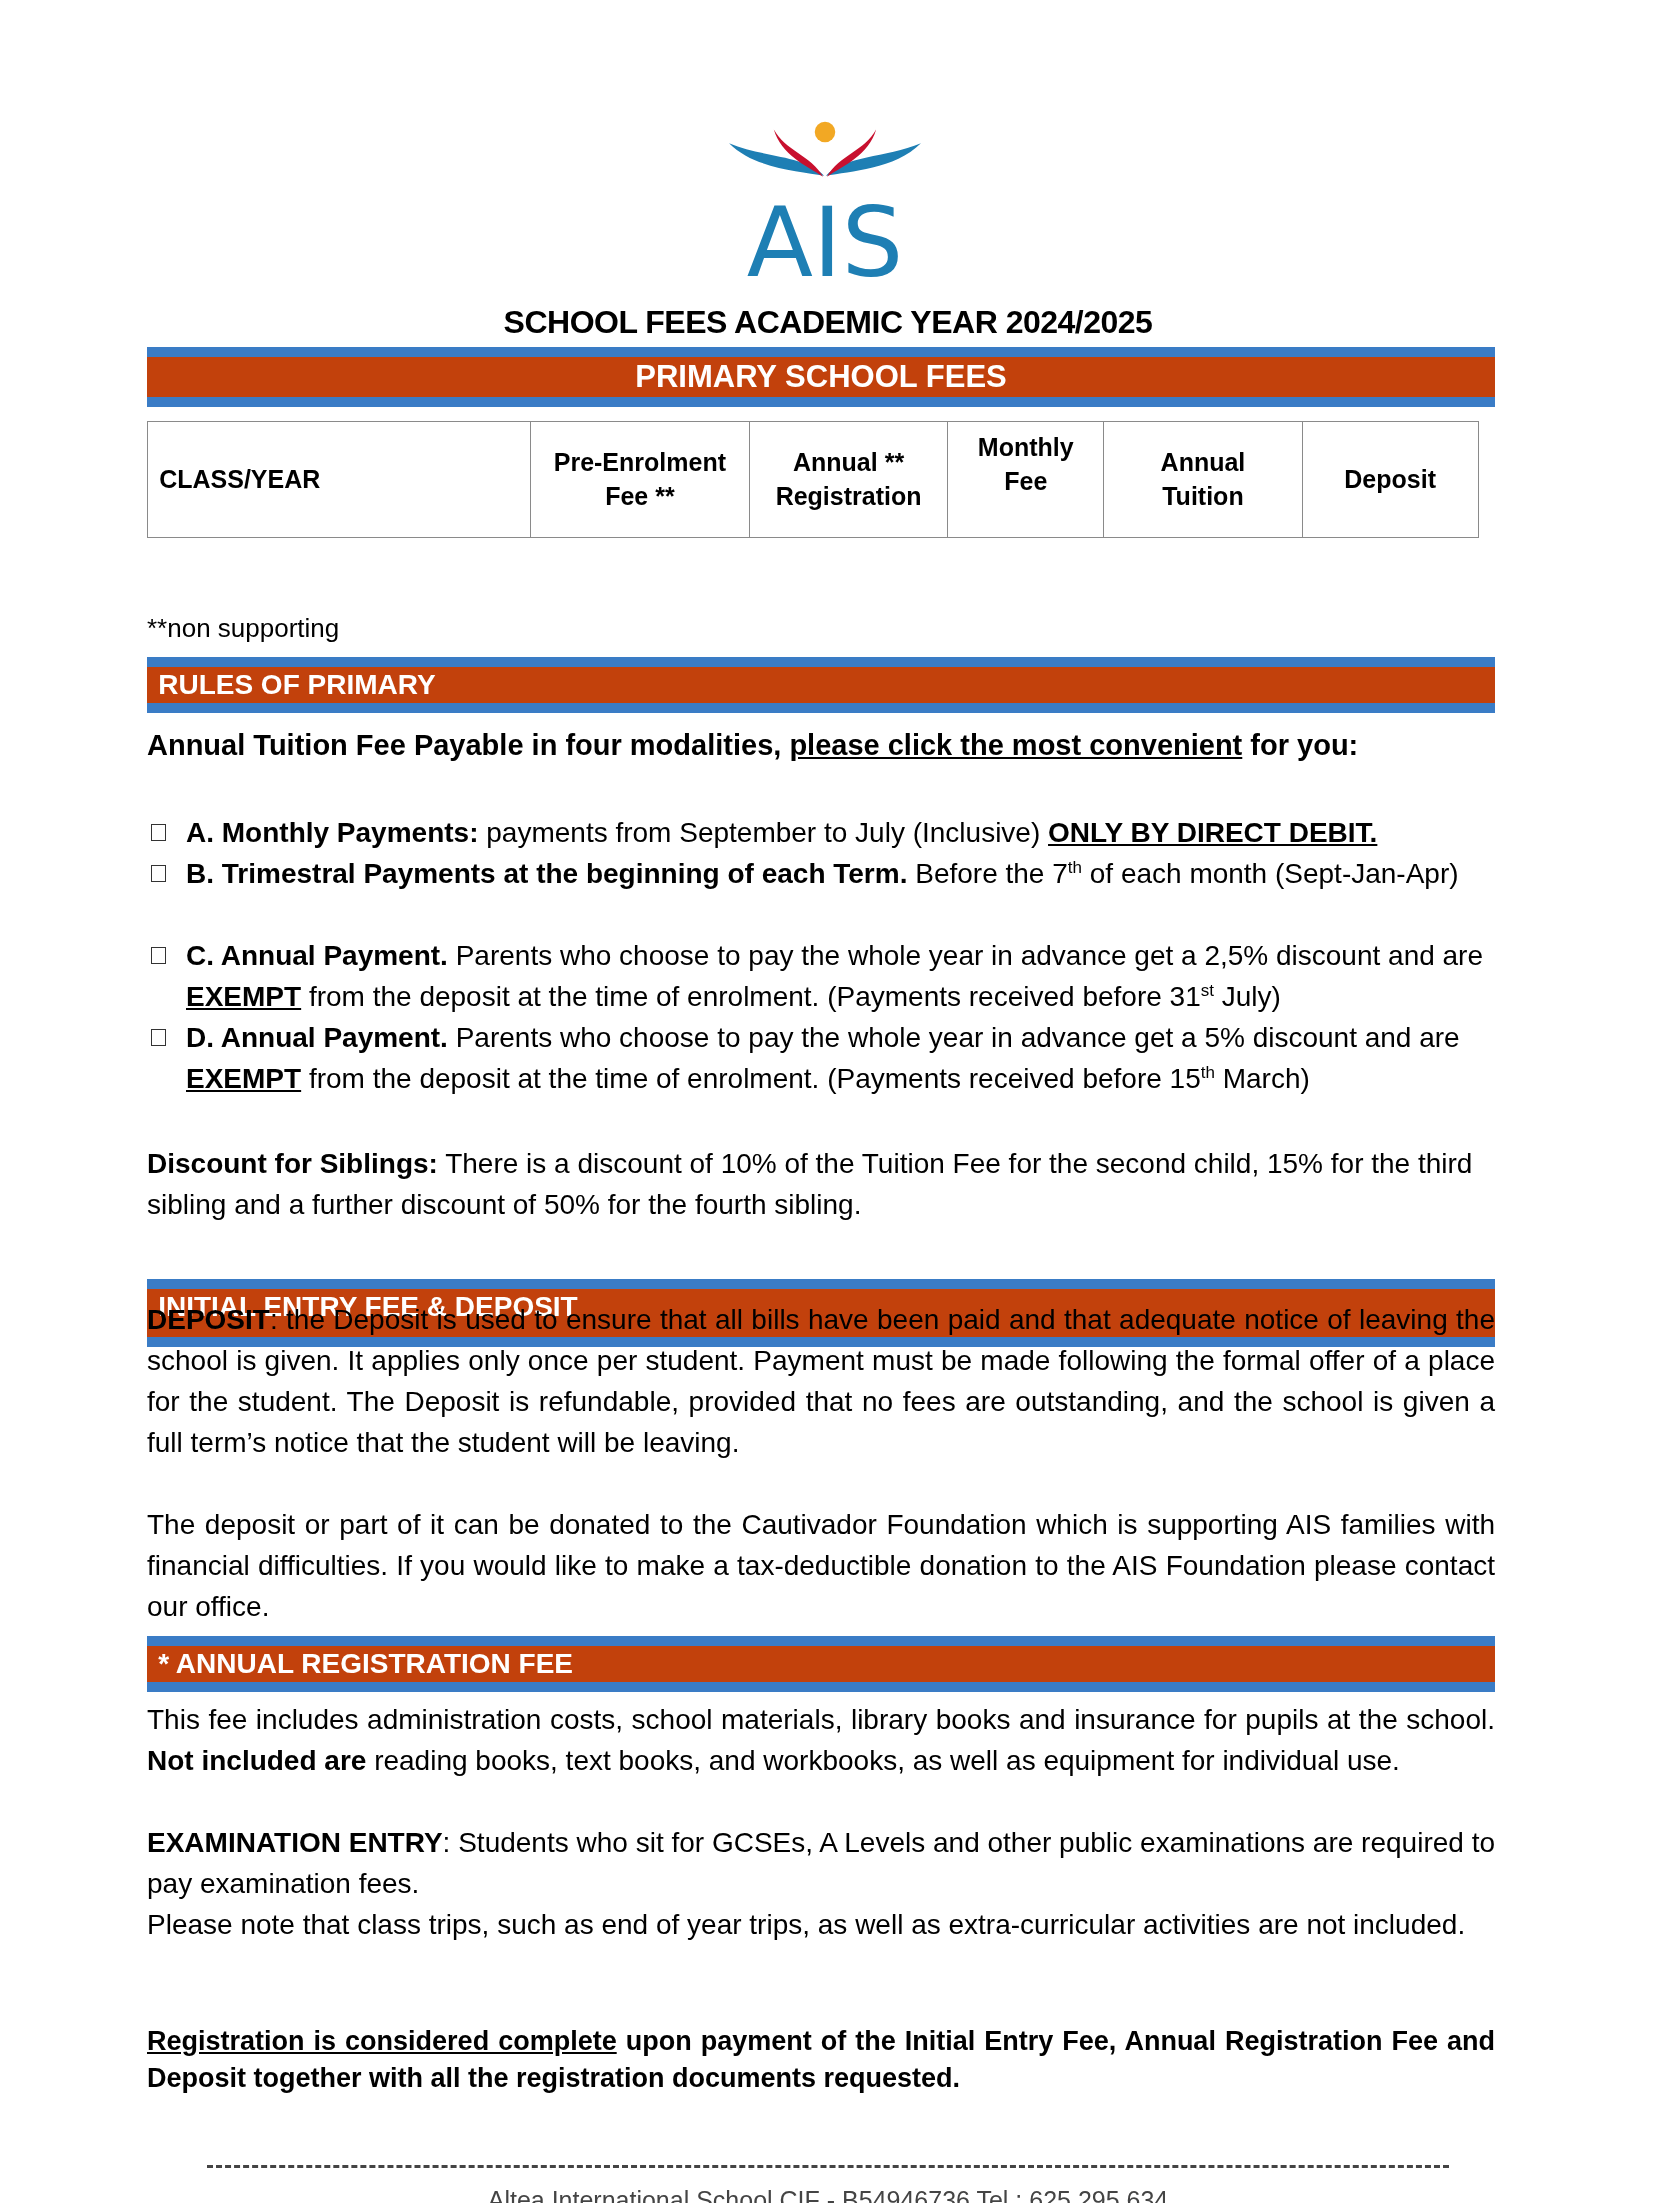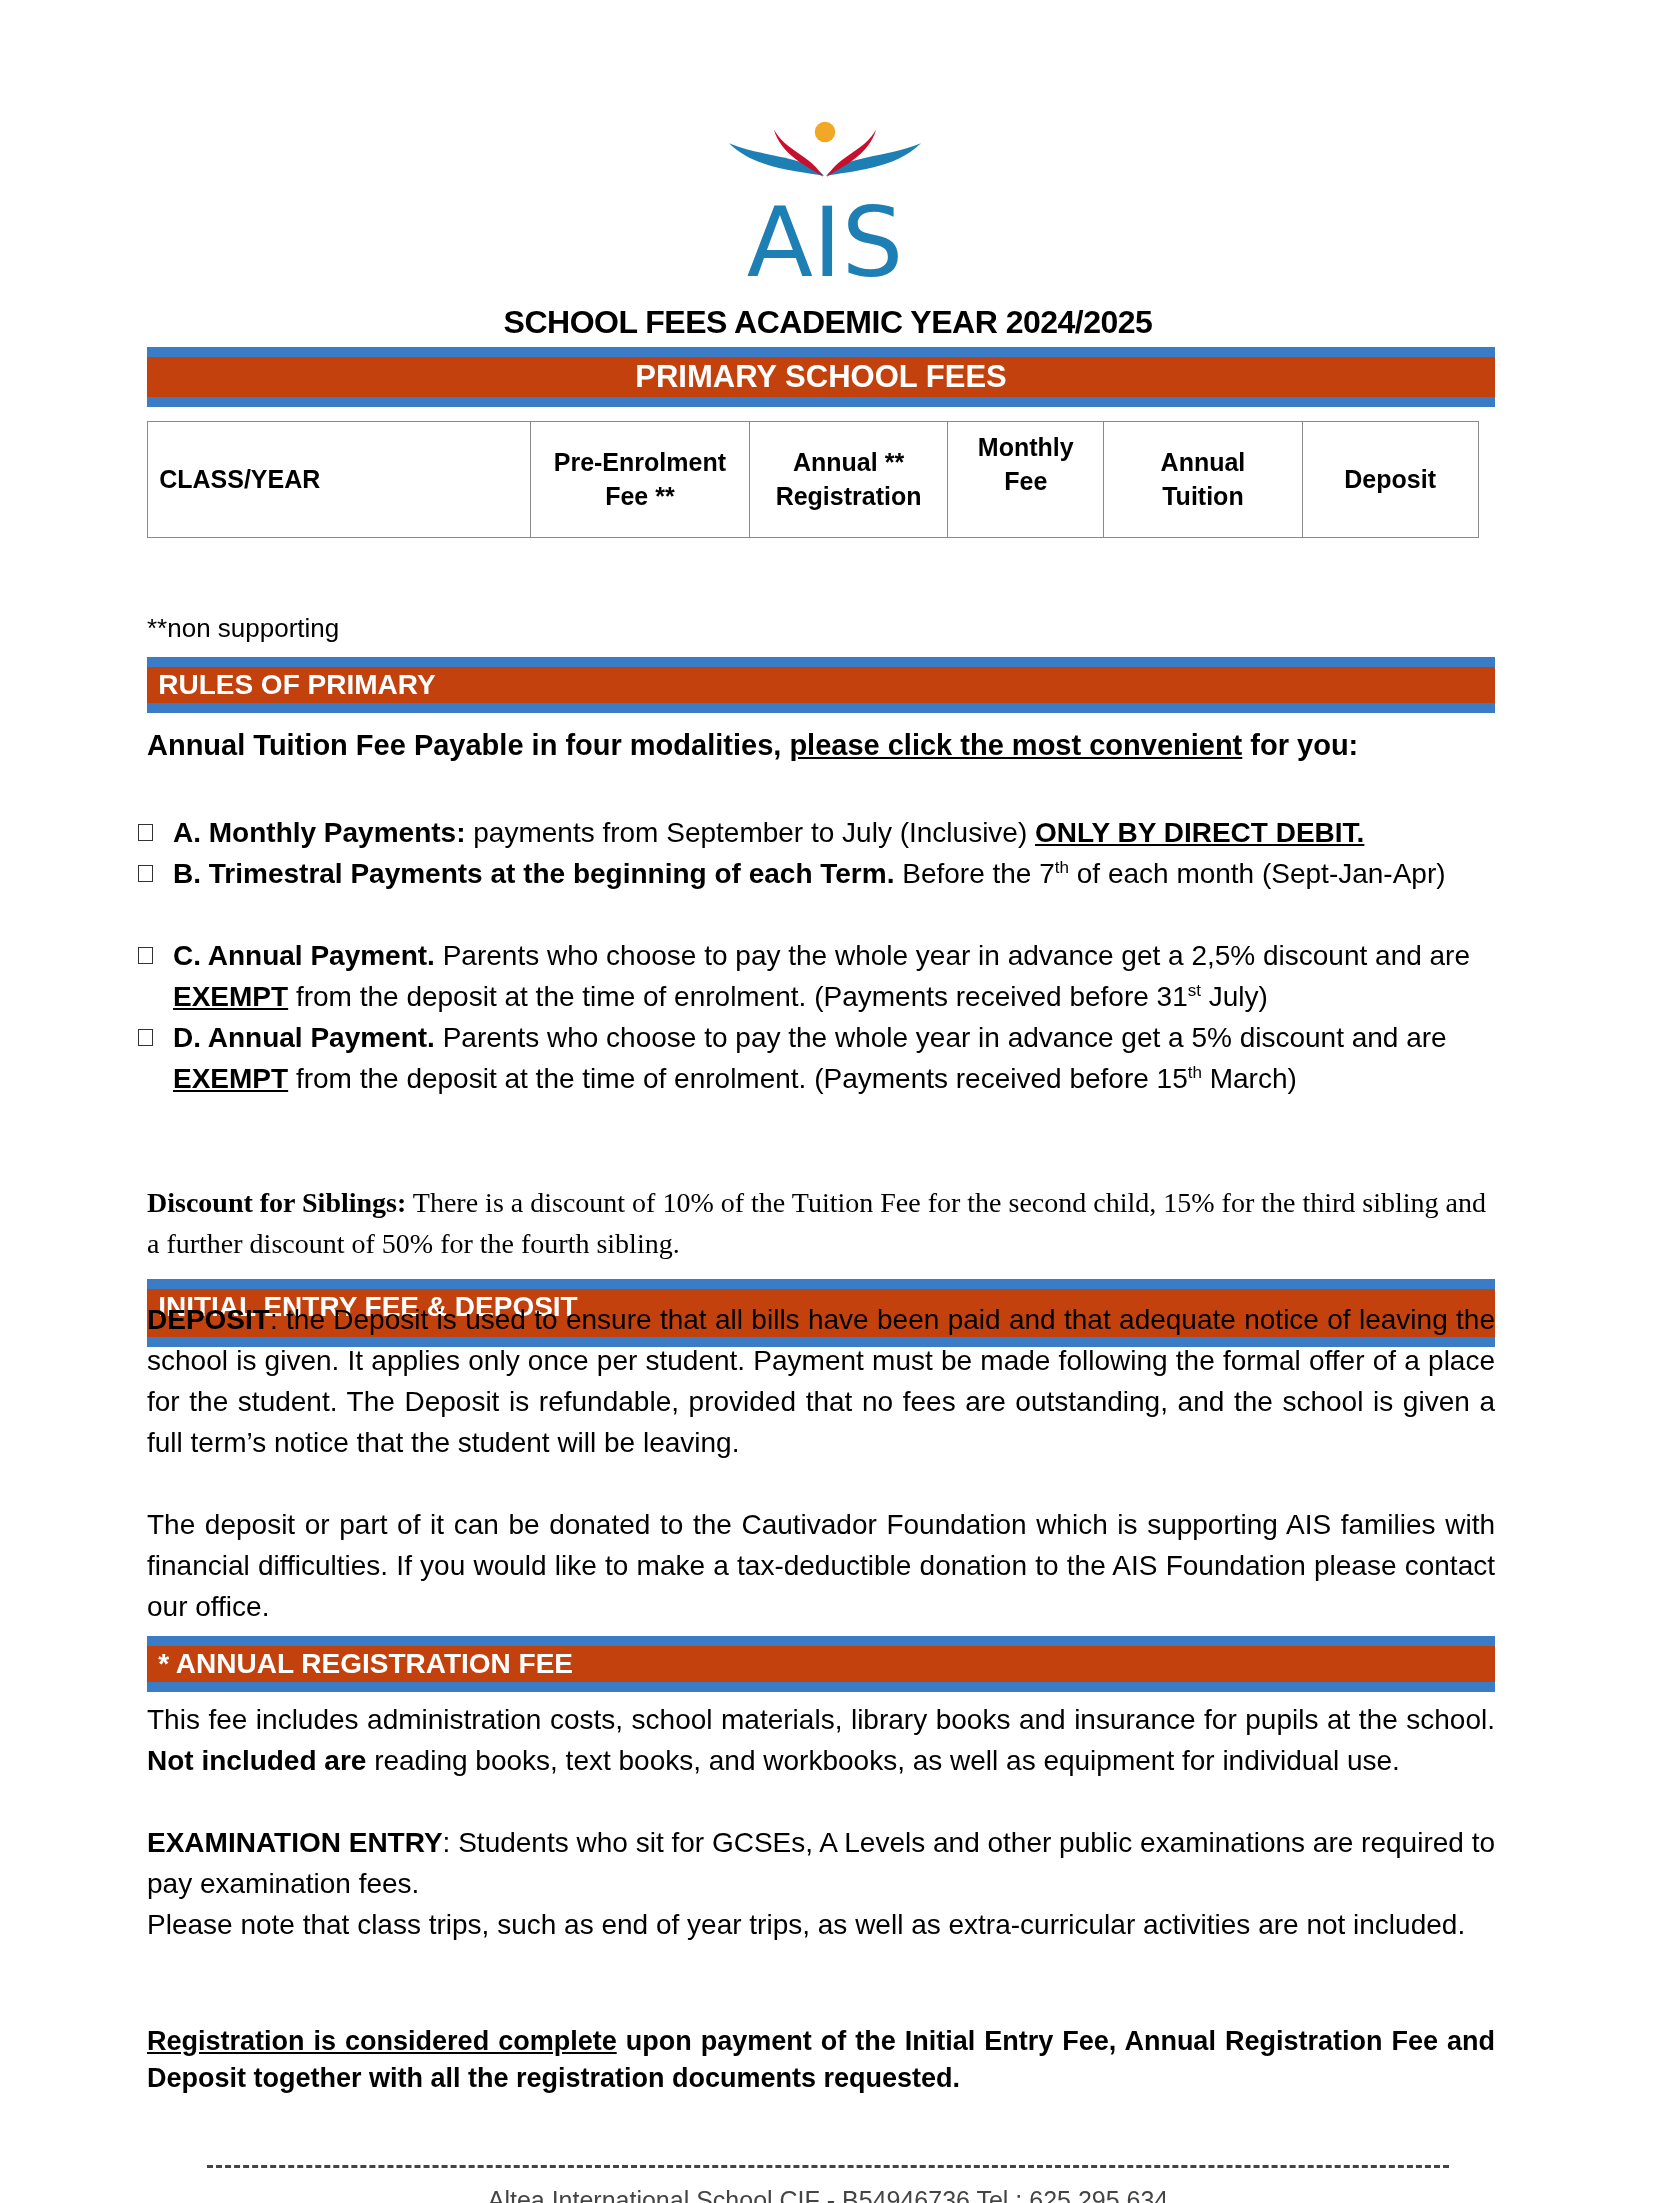--- a/index.html
+++ b/index.html
@@ -21,21 +21,21 @@
   .fee-table td { border: 1.9px solid #8a8a8a; text-align: center; vertical-align: middle;
                   padding: 0 5.6px; line-height: 1.35; }
   .fee-table td.first { text-align: left; padding-left: 11.2px; }
   .fee-table tr.head td { height: 106px; }
   .fee-table tr.row td { height: 71px; }
   .text { position: absolute; left: 147px; width: 1348px; font-size: 28px; line-height: 41px; }
   .justify { text-align: justify; }
   .u { text-decoration: underline; }
   .b { font-weight: bold; }
   sup { font-size: 17px; line-height: 0; }
-  .opt { position: absolute; left: 134px; width: 1348px; font-size: 28px; line-height: 41px; }
+  .opt { position: absolute; left: 147px; width: 1348px; font-size: 28px; line-height: 41px; }
   .opt .cb { position: absolute; left: 3.7px; top: 12px; width: 15px; height: 17px;
              border: 1.4px solid #333; box-sizing: border-box; background: #fff; }
   .opt .body { margin-left: 39px; }
   .dash { position: absolute; left: 207px; width: 1242px; top: 2165px; height: 0;
           border-top: 3.7px dashed #444; }
   .footer { position: absolute; left: 0; width: 1656px; top: 2186px; text-align: center;
             font-size: 25px; color: #444; }
 </style>
 </head>
 <body>
@@ -113,21 +113,21 @@
   </div>
 </div>
 
 <div class="opt" style="top:1017px;">
   <span class="cb"></span>
   <div class="body">
     <span class="b">D. Annual Payment.</span><span> Parents who choose to pay the whole year in advance get a 5% discount and are </span><span class="b u">EXEMPT</span><span> from the deposit at the time of enrolment. (Payments received before 15</span><sup>th</sup><span> March)</span>
   </div>
 </div>
 
-<div class="text" style="top:1182px;font-family:Liberation Serif, serif;">
+<div class="text" style="top:1143px;">
   <span class="b">Discount for Siblings:</span><span> There is a discount of 10% of the Tuition Fee for the second child, 15% for the third sibling and a further discount of 50% for the fourth sibling.</span>
 </div>
 
 <div class="banner left" style="top:1279px;height:68px;font-size:28px;line-height:35px;">
   <span>INITIAL ENTRY FEE &amp; DEPOSIT</span>
 </div>
 
 <div class="text justify" style="top:1299px;">
   <span class="b">DEPOSIT</span><span>: the Deposit is used to ensure that all bills have been paid and that adequate notice of leaving the school is given. It applies only once per student. Payment must be made following the formal offer of a place for the student. The Deposit is refundable, provided that no fees are outstanding, and the school is given a full term’s notice that the student will be leaving.</span>
 </div>

